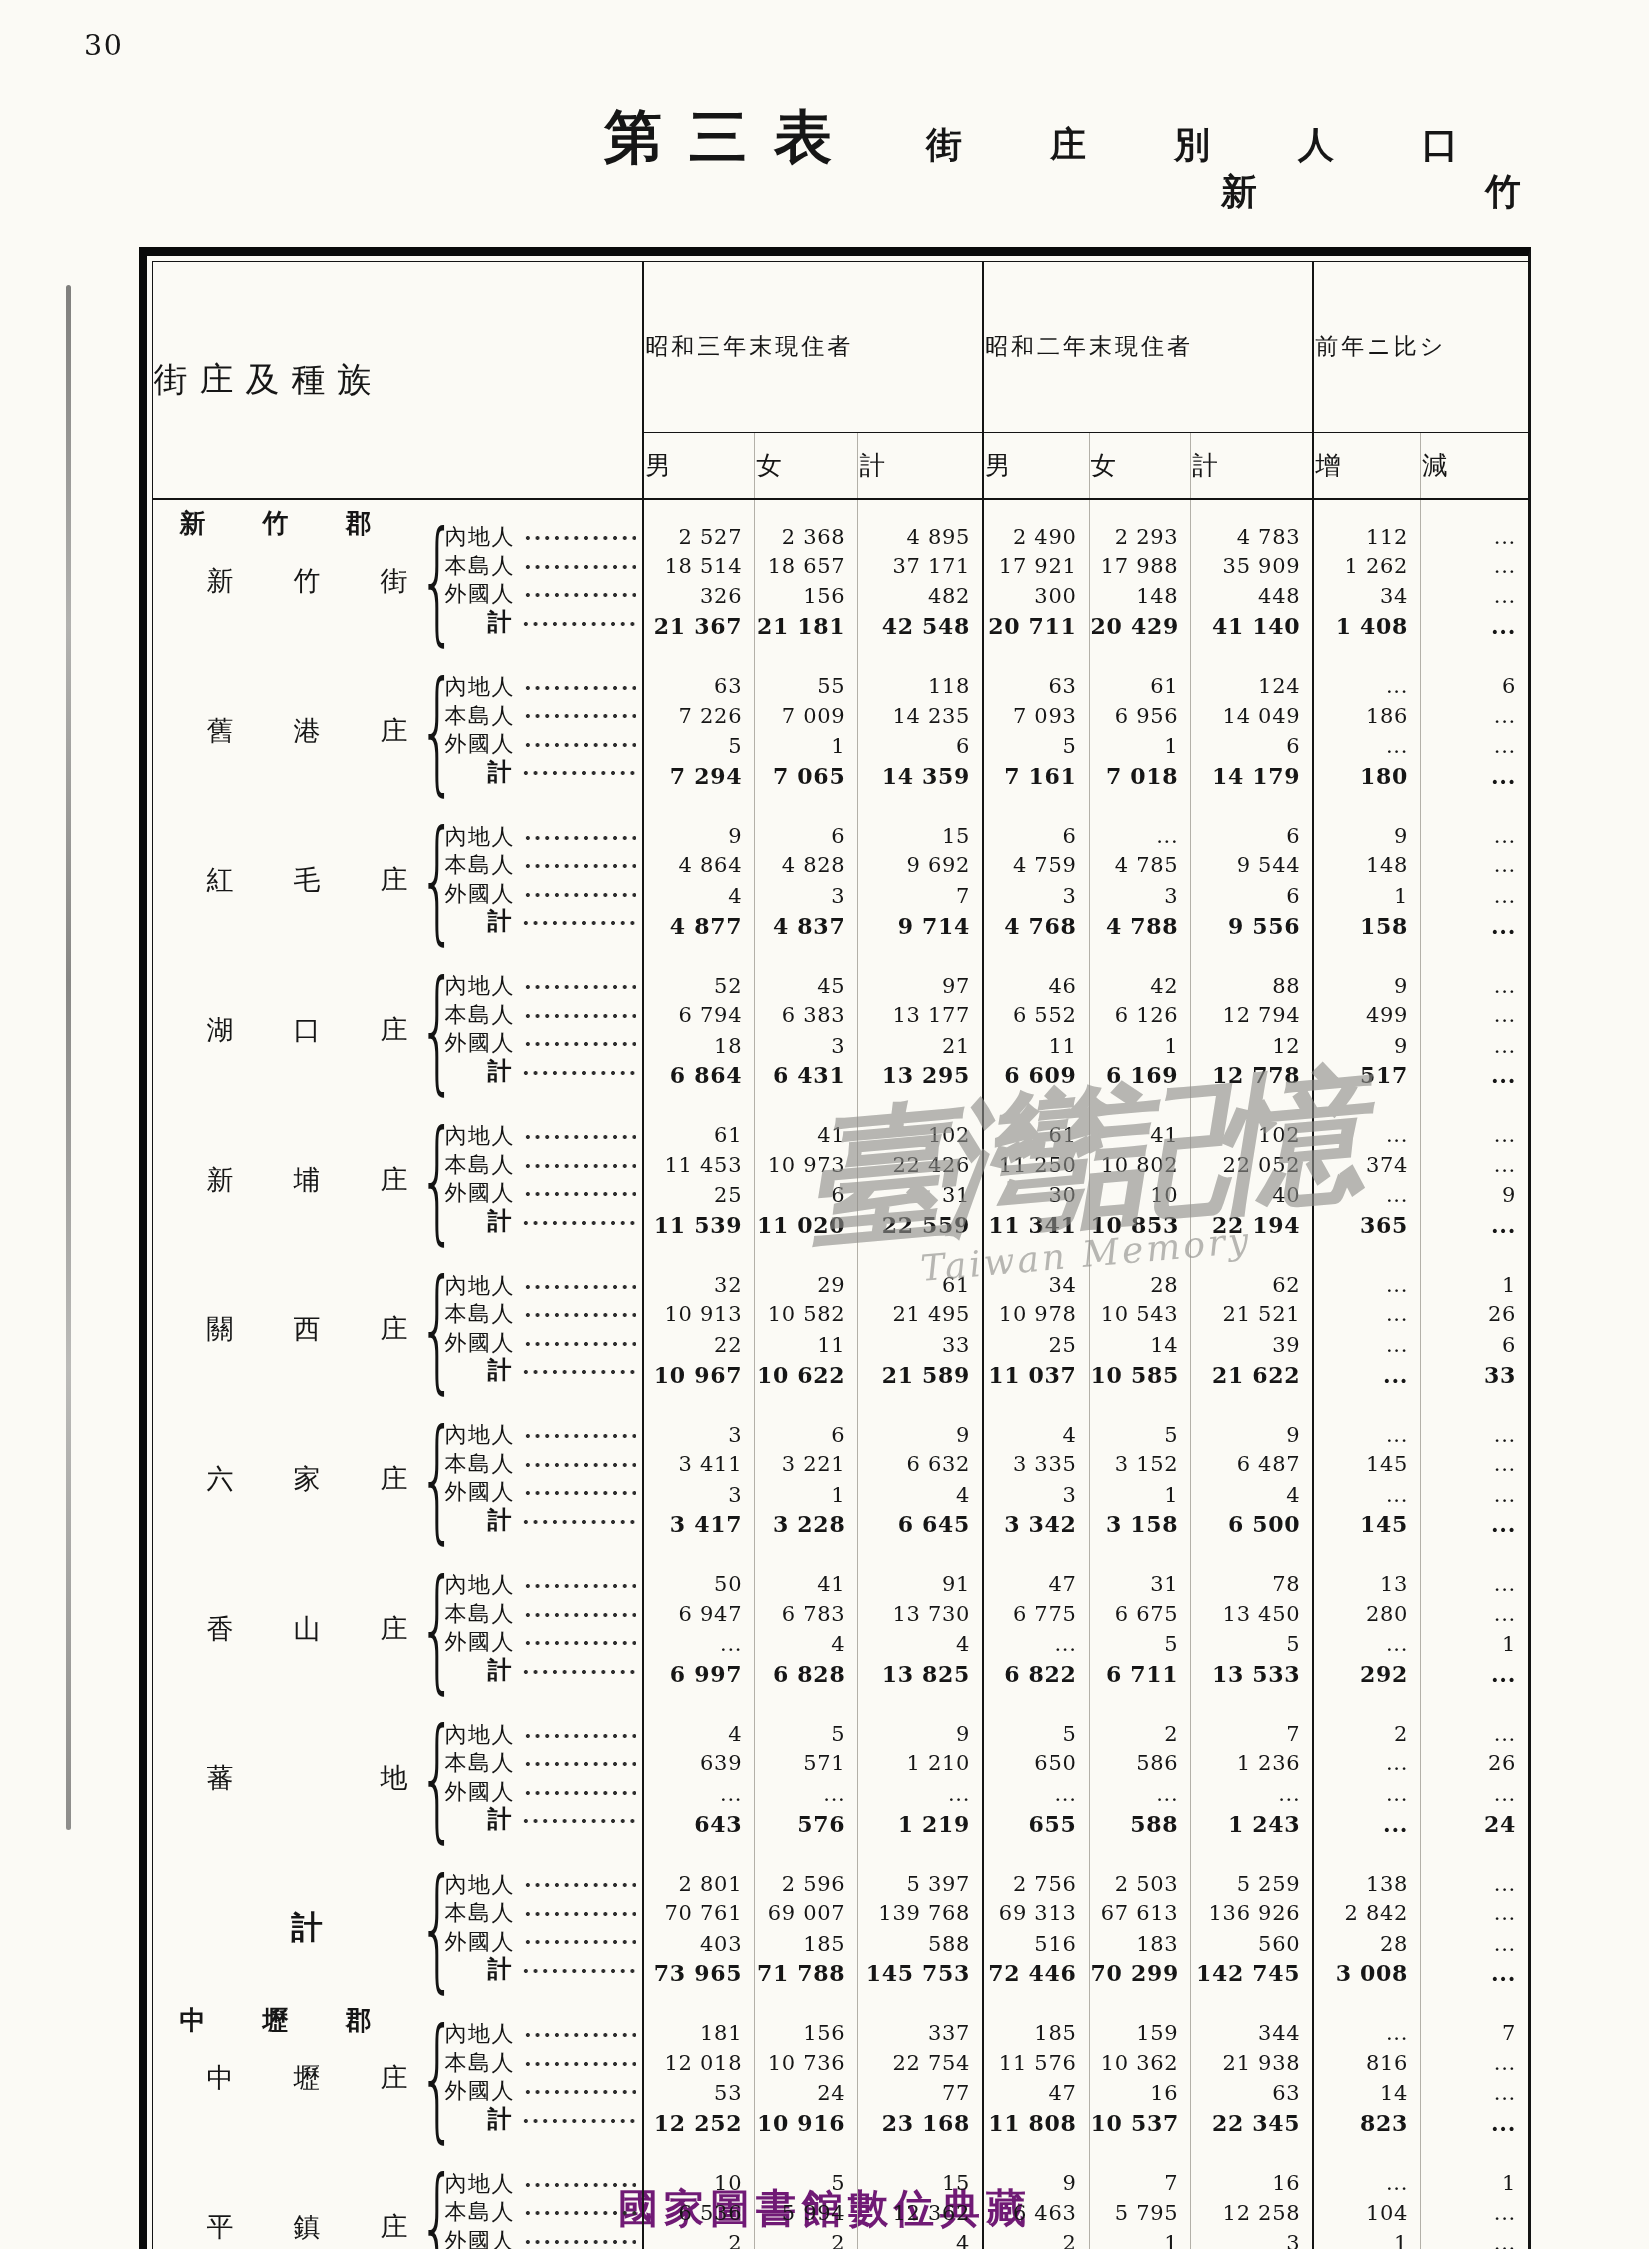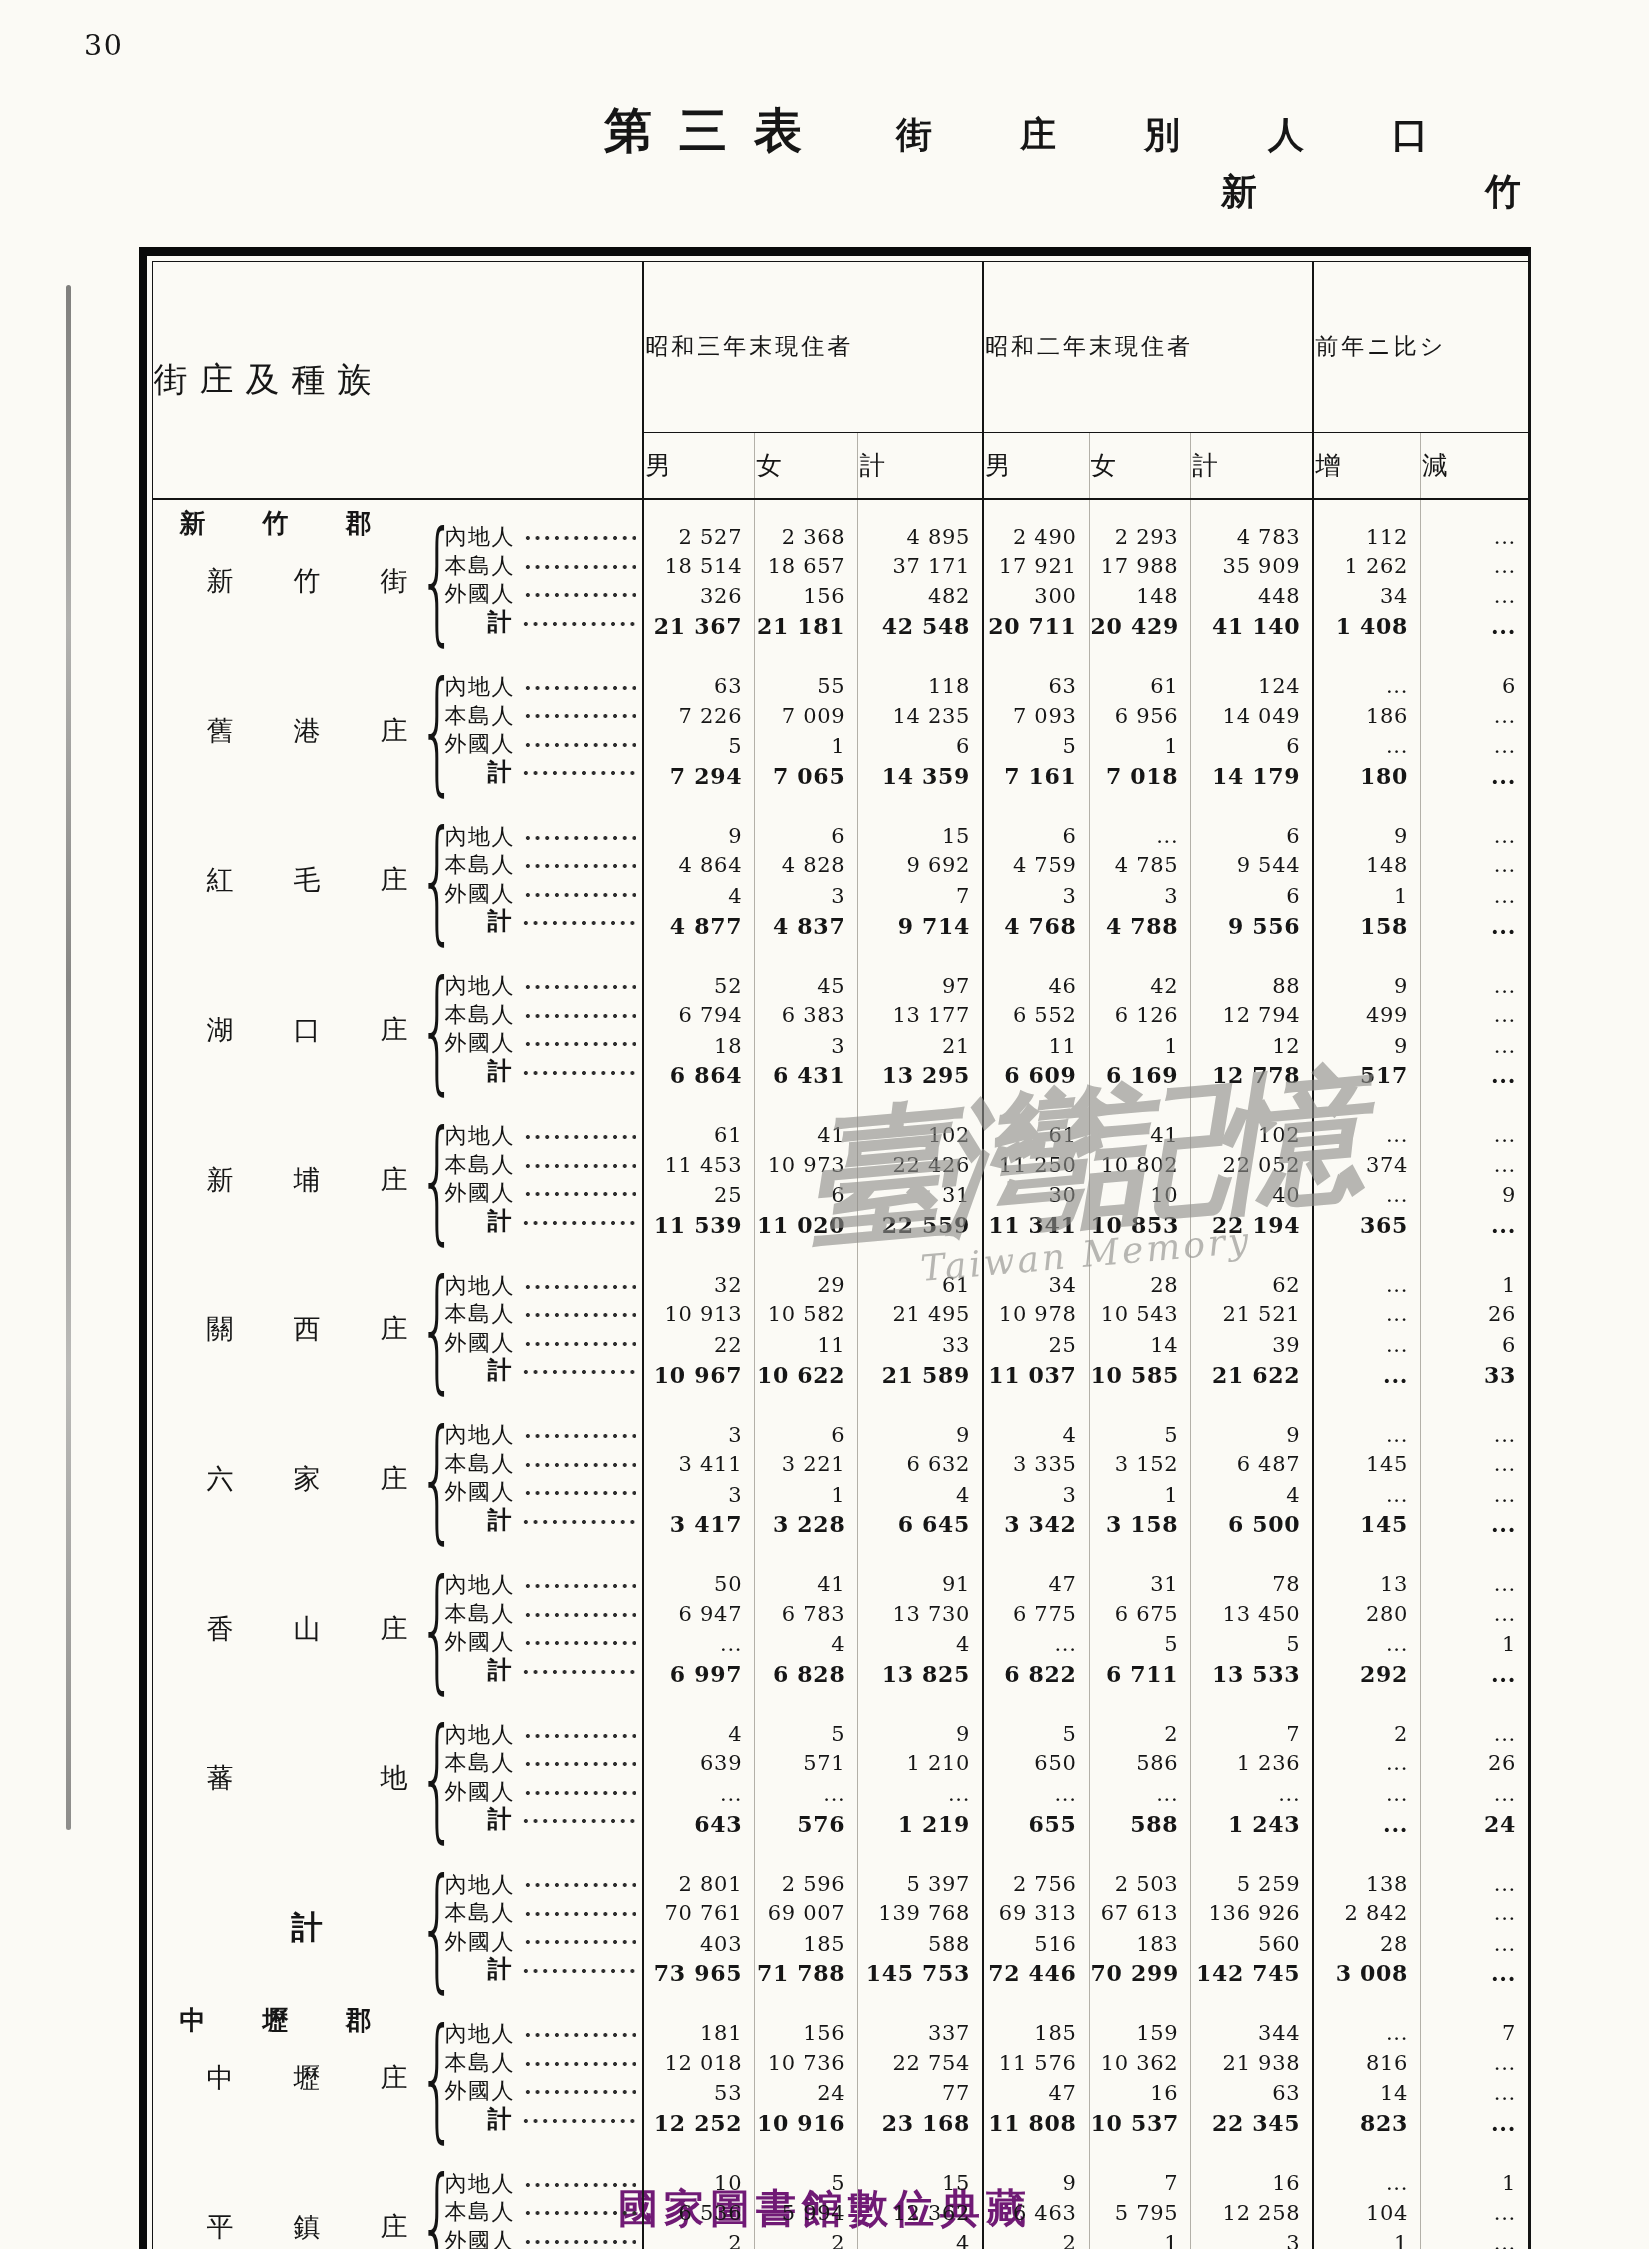--- a/index.html
+++ b/index.html
@@ -8,21 +8,21 @@
     background:#fbfaf5;
     font-family:"DejaVu Serif", serif;
     color:#161616;
     position:relative;
     overflow:hidden;
   }
   .page-num { position:absolute; left:84px; top:28.5px; font-size:28.5px; letter-spacing:1.5px; }
 
   
   .title-row { position:absolute; left:604px; top:99px; white-space:nowrap; font-weight:bold; }
-  .title-prefix { font-size:48px; letter-spacing:27px; }
+  .title-prefix { font-size:58px; letter-spacing:27px; }
   .title-main   { font-size:36px; letter-spacing:88px; margin-left:67px; }
   .region-row { position:absolute; top:168px; left:1221px; width:300px; display:flex; justify-content:space-between; font-size:36px; font-weight:bold; }
 
   
   .scan-edge { position:absolute; left:66px; top:285px; width:5.2px; height:1545px; opacity:.55; border-radius:3px;
     background:linear-gradient(#1a1a1a,#777 22%,#2a2a2a 45%,#888 70%,#333); }
 
   
   .tbl-outer {
     position:absolute; left:139px; top:247px; width:1392px;

